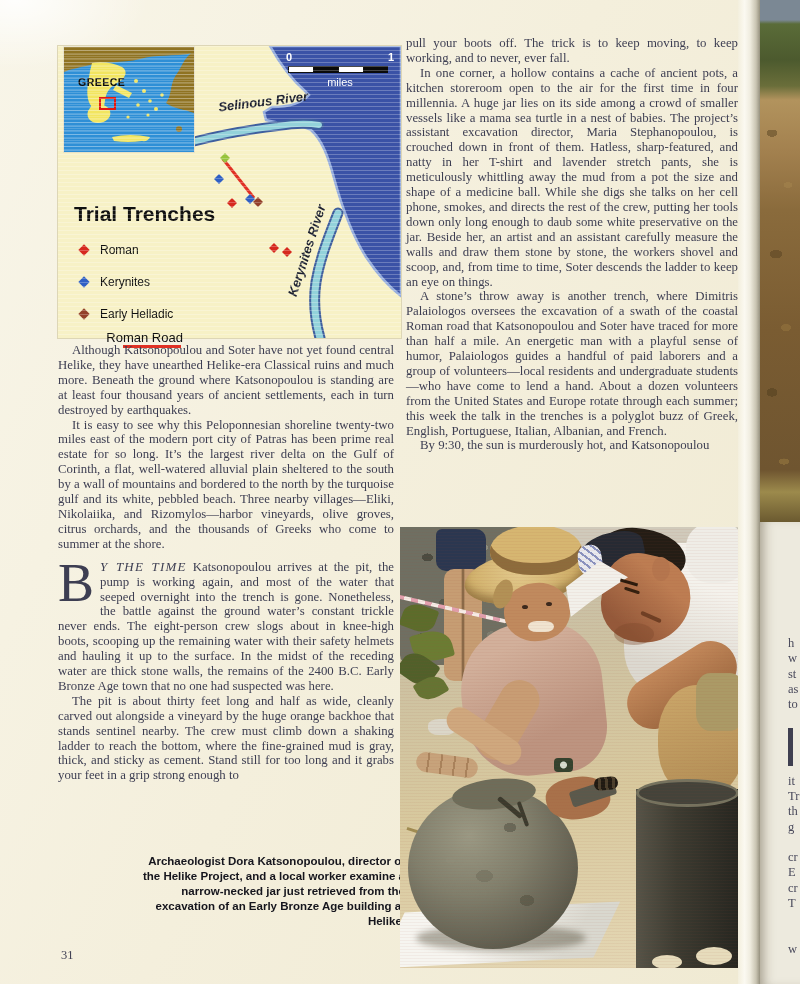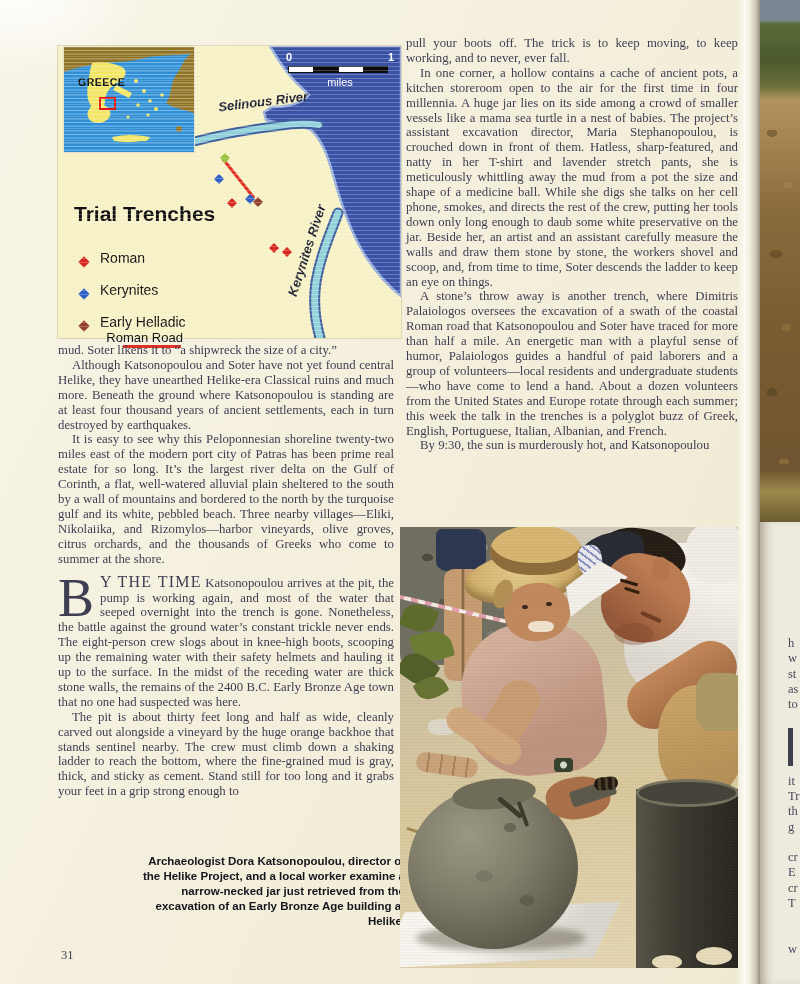--- a/index.html
+++ b/index.html
@@ -48,37 +48,37 @@
   .scalebar .bar{position:absolute;left:2px;top:15px;width:100px;height:7px;display:flex;}
   .scalebar .bar i{flex:1;}
   .scalebar .bar i.w{background:#fff;border:1px solid #111;}
   .scalebar .bar i.b{background:#0a0a0a;}
   .scalebar .unit{position:absolute;left:0;top:25px;width:100%;text-align:center;font-size:11px;}
   .river-label{position:absolute;font:italic bold 13px "Liberation Sans",sans-serif;color:#1c2030;white-space:nowrap;}
   .river-label.selinous{left:160px;top:48px;transform:rotate(-7deg);}
   .river-label.kerynites{left:196px;top:190px;width:110px;transform:rotate(-72deg);}
   .legend{position:absolute;left:16px;top:156px;font-family:"Liberation Sans",sans-serif;color:#101010;}
   .legend-title{font-size:21px;font-weight:bold;margin-bottom:8px;}
-  .legend-row{display:flex;align-items:flex-end;height:32px;font-size:14px;}
+  .legend-row{display:flex;align-items:center;height:32px;font-size:12px;}
   .diamond{width:8px;height:8px;transform:rotate(45deg);margin:0 12px 0 6px;}
   .d-roman{background:#d6281e;}
   .d-hellenistic{background:#97c33c;}
   .d-classical{background:#2f5fc4;}
   .d-helladic{background:#93402a;}
   .road-row{display:flex;align-items:center;height:23px;font-size:13px;flex-direction:column;}
   .road-line{width:58px;height:2.5px;background:#e03024;margin-left:14px;}
   
   .col{position:absolute;color:#3d3e52;font-size:12.8px;line-height:14.9px;text-align:justify;}
   .left-col{left:58px;top:343px;width:336px;}
   .right-col{left:406px;top:36px;width:332px;}
   .para{margin:0;}
   .para.indent{text-indent:14px;}
   .para.gap{margin-top:8px;}
   .dropcap{float:left;font-size:54px;line-height:43px;padding:2px 6px 0 0;color:#3d3e52;}
-  .lead{font-size:16px;letter-spacing:1.2px;}
+  .lead{font-size:13px;letter-spacing:1.2px;font-style:italic;}
   .caption{position:absolute;left:128px;top:854px;width:277px;text-align:right;
     font:bold 11.5px/15px "Liberation Sans",sans-serif;color:#15151d;}
   .page-num{position:absolute;left:61px;top:948px;font-size:12.5px;color:#3d3e52;}
   .credit{position:absolute;left:741px;top:855px;width:11px;height:70px;writing-mode:vertical-rl;
     transform:rotate(180deg);font:bold 7.5px "Liberation Sans",sans-serif;color:#565668;letter-spacing:.4px;}
   
   .photo{position:absolute;left:400px;top:527px;width:339px;height:441px;overflow:hidden;
     background:linear-gradient(170deg,#c4bfae 0%,#cdc2a2 30%,#d8c99e 60%,#e5d8b6 100%);}
   .photo div{position:absolute;}
   .p-rubble{left:0;top:0;width:152px;height:138px;border-radius:0 0 30px 10px;background:
@@ -253,21 +253,20 @@
       </div>
       <div class="road-row">
         <span>Roman Road</span>
         <span class="road-line"></span>
       </div>
     </div>
     <div class="map-stripes"></div>
   </div>
 
   <div class="col left-col">
-    <p class="para">mud. Soter likens it to “a shipwreck the size of a city.”</p>
     <p class="para indent">Although Katsonopoulou and Soter have not yet found central Helike, they have unearthed Helike-era Classical ruins and much more. Beneath the ground where Katsonopoulou is standing are at least four thousand years of ancient settlements, each in turn destroyed by earthquakes.</p>
     <p class="para indent">It is easy to see why this Peloponnesian shoreline twenty-two miles east of the modern port city of Patras has been prime real estate for so long. It’s the largest river delta on the Gulf of Corinth, a flat, well-watered alluvial plain sheltered to the south by a wall of mountains and bordered to the north by the turquoise gulf and its white, pebbled beach. Three nearby villages—Eliki, Nikolaiika, and Rizomylos—harbor vineyards, olive groves, citrus orchards, and the thousands of Greeks who come to summer at the shore.</p>
     <p class="para gap"><span class="dropcap">B</span><span class="lead">Y THE TIME</span><span> Katsonopoulou arrives at the pit, the pump is working again, and most of the water that seeped overnight into the trench is gone. Nonetheless, the battle against the ground water’s constant trickle never ends. The eight-person crew slogs about in knee-high boots, scooping up the remaining water with their safety helmets and hauling it up to the surface. In the midst of the receding water are thick stone walls, the remains of the 2400 B.C. Early Bronze Age town that no one had suspected was here.</span></p>
     <p class="para indent">The pit is about thirty feet long and half as wide, cleanly carved out alongside a vineyard by the huge orange backhoe that stands sentinel nearby. The crew must climb down a shaking ladder to reach the bottom, where the fine-grained mud is gray, thick, and sticky as cement. Stand still for too long and it grabs your feet in a grip strong enough to</p>
   </div>
 
   <div class="col right-col">
     <p class="para">pull your boots off. The trick is to keep moving, to keep working, and to never, ever fall.</p>
     <p class="para indent">In one corner, a hollow contains a cache of ancient pots, a kitchen storeroom open to the air for the first time in four millennia. A huge jar lies on its side among a crowd of smaller vessels like a mama sea turtle in a nest of babies. The project’s assistant excavation director, Maria Stephanopoulou, is crouched down in front of them. Hatless, sharp-featured, and natty in her T-shirt and lavender stretch pants, she is meticulously whittling away the mud from a pot the size and shape of a medicine ball. While she digs she talks on her cell phone, smokes, and directs the rest of the crew, putting her tools down only long enough to daub some white preservative on the jar. Beside her, an artist and an assistant carefully measure the walls and draw them stone by stone, the workers shovel and scoop, and, from time to time, Soter descends the ladder to keep an eye on things.</p>
     <p class="para indent">A stone’s throw away is another trench, where Dimitris Palaiologos oversees the excavation of a swath of the coastal Roman road that Katsonopoulou and Soter have traced for more than half a mile. An energetic man with a playful sense of humor, Palaiologos guides a handful of paid laborers and a group of volunteers—local residents and undergraduate students—who have come to lend a hand. About a dozen volunteers from the United States and Europe rotate through each summer; this week the talk in the trenches is a polyglot buzz of Greek, English, Portuguese, Italian, Albanian, and French.</p>

